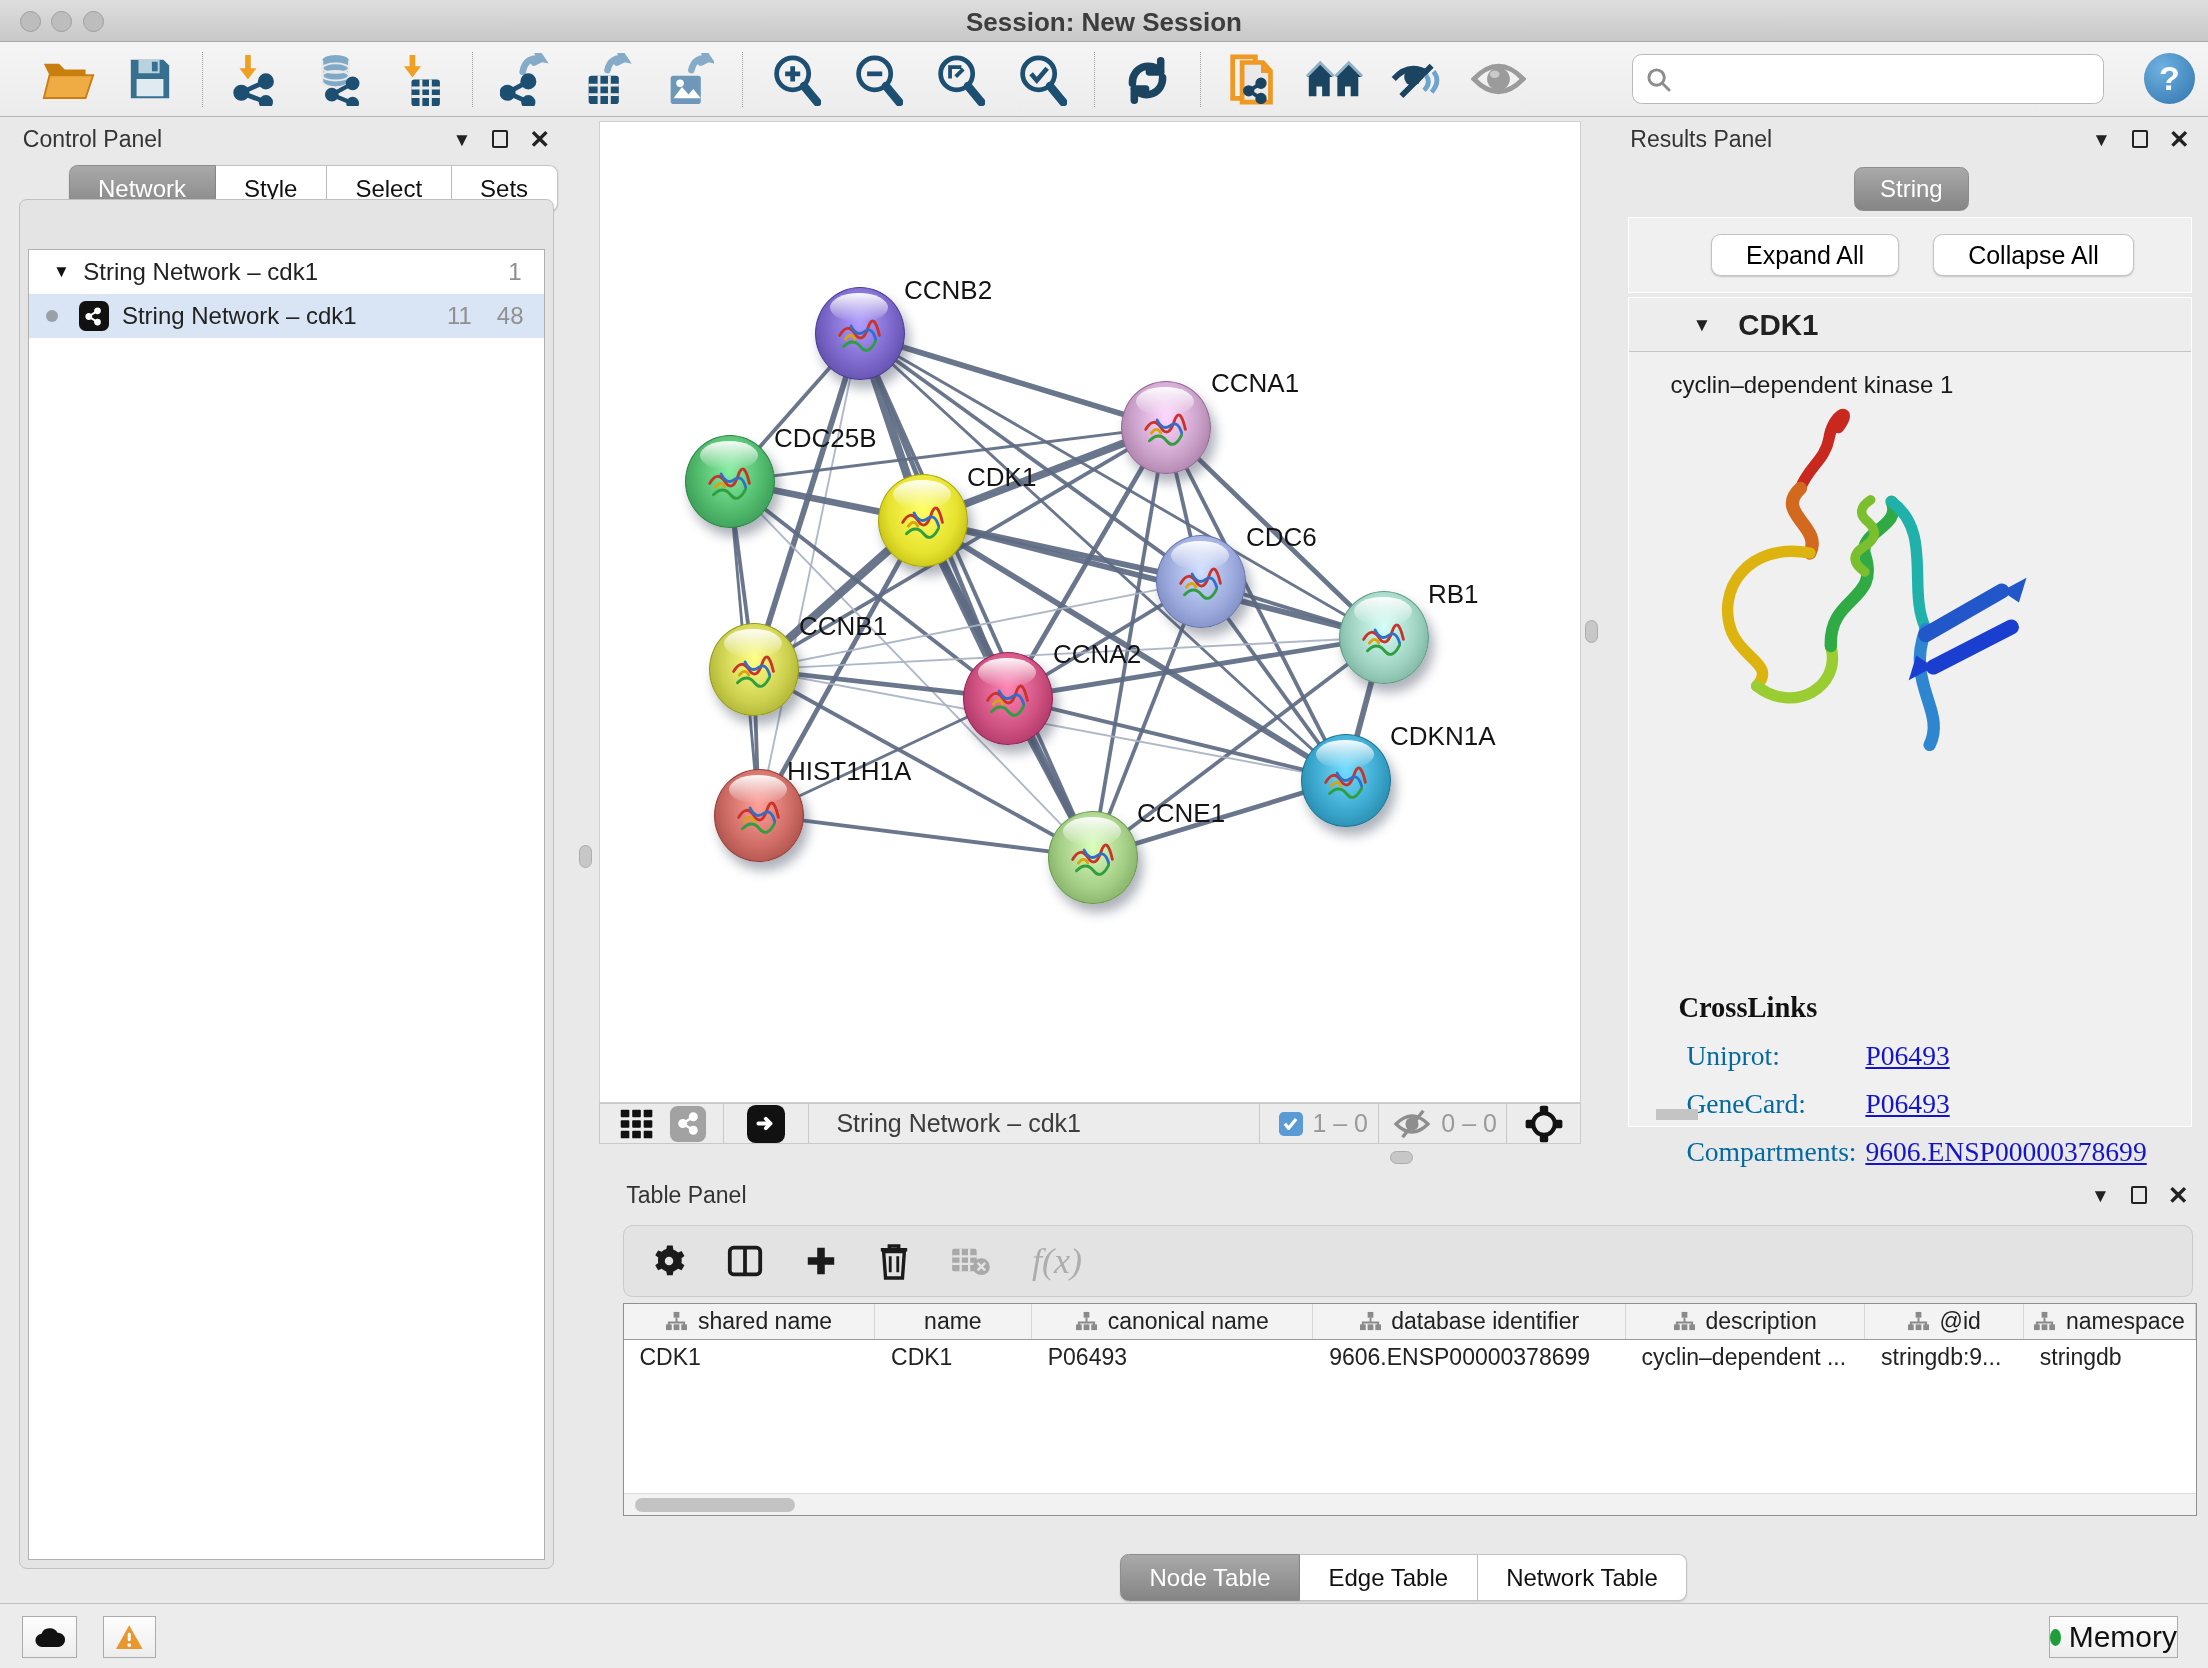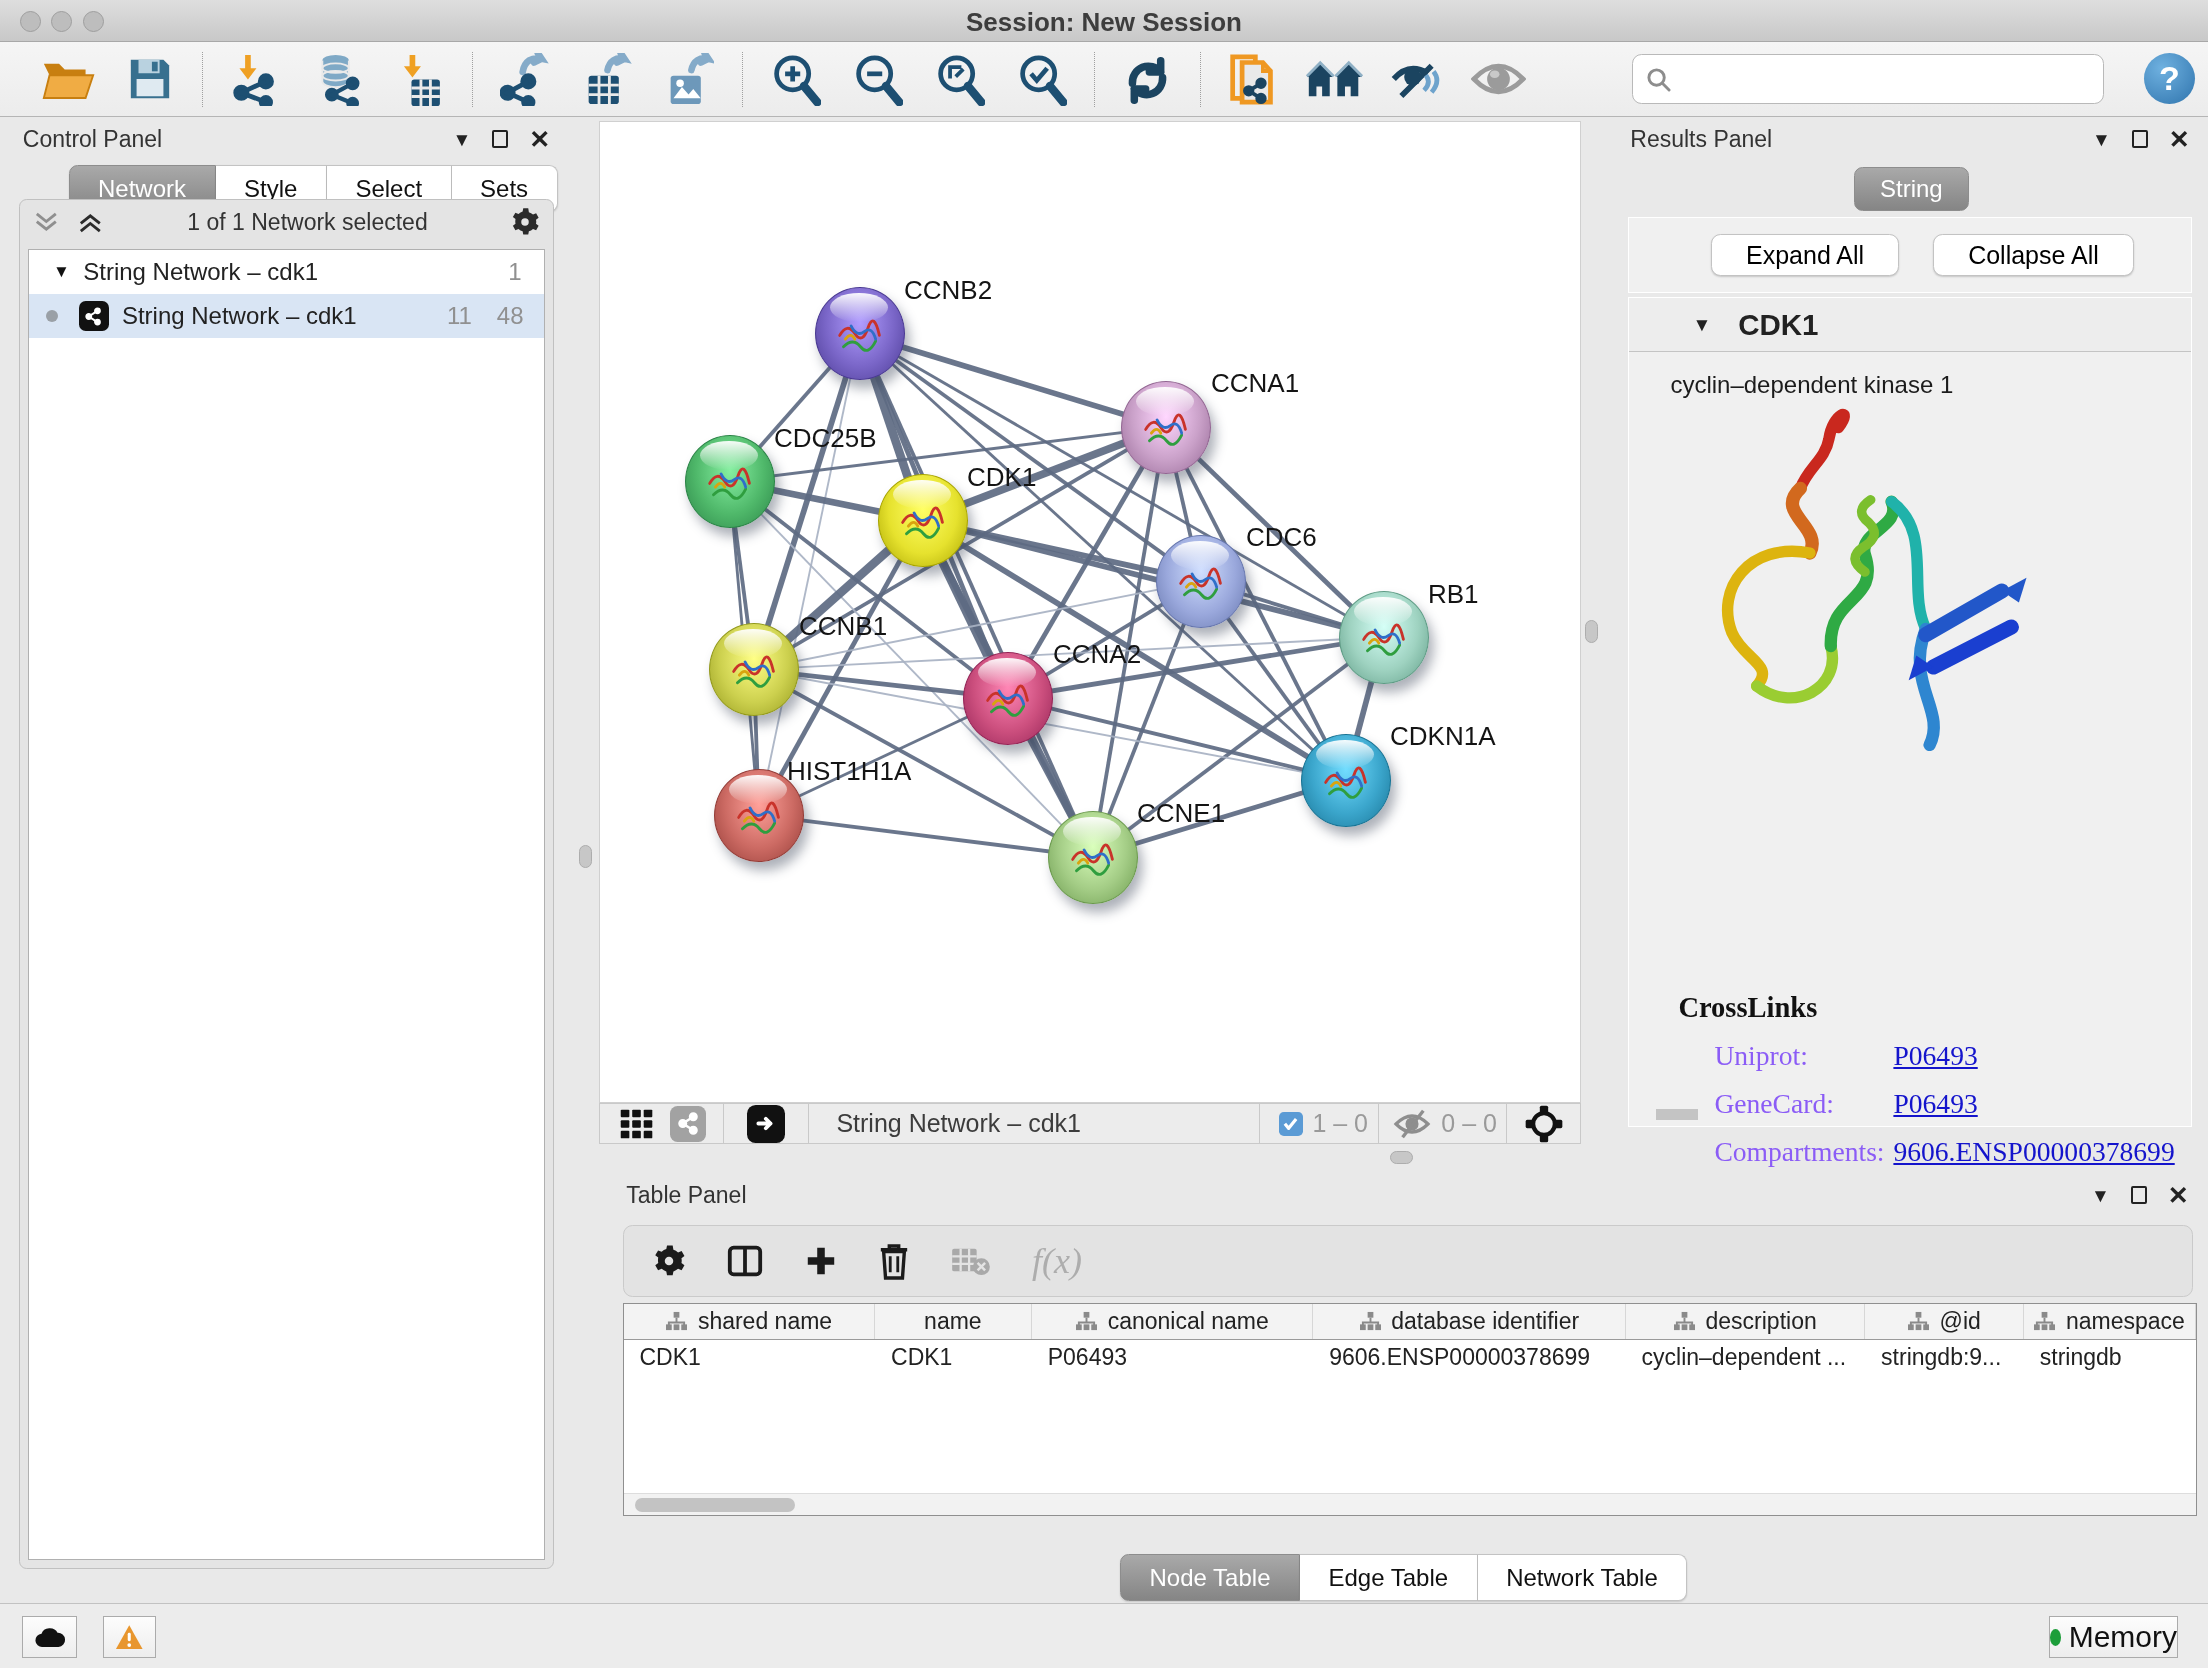--- a/index.html
+++ b/index.html
@@ -105,21 +105,21 @@
     font-size:25px; display:flex; align-items:center; box-shadow:0 1px 1.9px rgba(0,0,0,.18); }
   #rp-box-detail { top:176px; height:830px; }
   .rp-sechead { height:54px; border-bottom:1px solid #c4c4c4; background:#ededed;
     display:flex; align-items:center; }
   .rp-sechead .caret { margin:0 27px 0 63px; font-size:19px; }
   .rp-secname { font-size:29.5px; font-weight:bold; }
   .rp-desc { font-size:24px; color:#1c1c1c; margin:19px 0 0 41px; }
   .crosslinks { position:absolute; left:49px; top:694px; font-family:"Liberation Serif", serif; }
   .cl-head { font-size:28.5px; font-weight:bold; color:#111; }
   .cl-row { display:flex; margin-top:16px; font-size:27.6px; }
-  .cl-label { width:179px; margin-left:36px; color:#8b5cf6; }
+  .cl-label { width:179px; margin-left:8px; color:#0369a1; }
   .cl-link { color:#1414cc; text-decoration:underline; }
   .rp-scrollthumb { position:absolute; left:27px; bottom:5.7px; width:42px; height:11.4px; background:#c4c4c4; }
   
   #table-panel { left:613px; top:1177px; width:1589px; height:360px; }
   .tp-toolbox { position:absolute; left:9.5px; top:48px; width:1570px; height:72px;
     background:#e3e3e3; border:1px solid #cacaca; border-radius:9.5px;
     display:flex; align-items:center; gap:40px; padding-left:28.5px; }
   #node-table { position:absolute; left:9.5px; top:126px; width:1574px; height:213px;
     background:#fff; border:1px solid #8f8f8f; overflow:hidden; }
   .th-row { display:flex; height:36px; background:#f3f3f3; border-bottom:1.9px solid #9a9a9a; }
@@ -324,33 +324,20 @@
       <span class="ph-icon ph-close">✕</span>
     </span>
   </div>
   <div class="seg" id="cp-tabs">
       <div class="sbtn on">Network</div>
       <div class="sbtn">Style</div>
       <div class="sbtn">Select</div>
       <div class="sbtn">Sets</div>
     </div>
   <div class="cp-box">
-    <div class="cp-toolrow">
-      <svg width="28.5" height="25" viewBox="0 0 30 26">
-        <path d="M4 4 l10 8 10 -8 M4 12 l10 8 10 -8" fill="none" stroke="#8f8f8f" stroke-width="3"></path>
-      </svg>
-      <svg width="28.5" height="25" viewBox="0 0 30 26" style="margin-left:15px">
-        <path d="M4 22 l10 -8 10 8 M4 14 l10 -8 10 8" fill="none" stroke="#2b2b2b" stroke-width="3"></path>
-      </svg>
-      <span class="cp-selcount">1 of 1 Network selected</span>
-      <svg width="30" height="30" viewBox="0 0 24 24">
-        <path fill="#2b2b2b" d="M12 8a4 4 0 1 0 0 8 4 4 0 0 0 0-8zm9 4c0-.7-.1-1.3-.2-1.9l2.1-1.6-2-3.5-2.5 1a7.6 7.6 0 0 0-3.3-1.9L14.6 1h-4l-.5 2.6c-1.2.4-2.3 1-3.3 1.9l-2.5-1-2 3.5 2.1 1.6c-.1.6-.2 1.3-.2 1.9s.1 1.3.2 1.9l-2.1 1.6 2 3.5 2.5-1c1 .9 2.1 1.5 3.3 1.9l.5 2.6h4l.5-2.6c1.2-.4 2.3-1 3.3-1.9l2.5 1 2-3.5-2.1-1.6c.1-.6.2-1.2.2-1.9z"></path>
-        <circle cx="12" cy="12" r="3" fill="#e4e4e4"></circle>
-      </svg>
-    </div>
     <div class="tree">
       <div class="tree-row">
         <span class="caret">▼</span>
         <span>String Network – cdk1</span>
         <span class="cnt" style="margin-right:13.3px">1</span>
       </div>
       <div class="tree-row child">
         <span class="dot"></span>
         <span class="share-badge">
           <svg width="19" height="19" viewBox="0 0 24 24">

